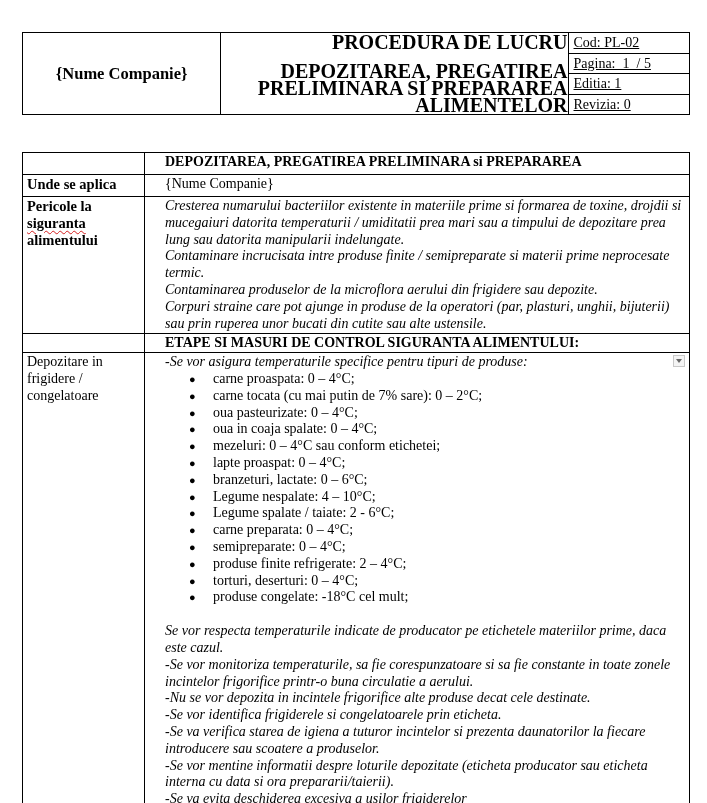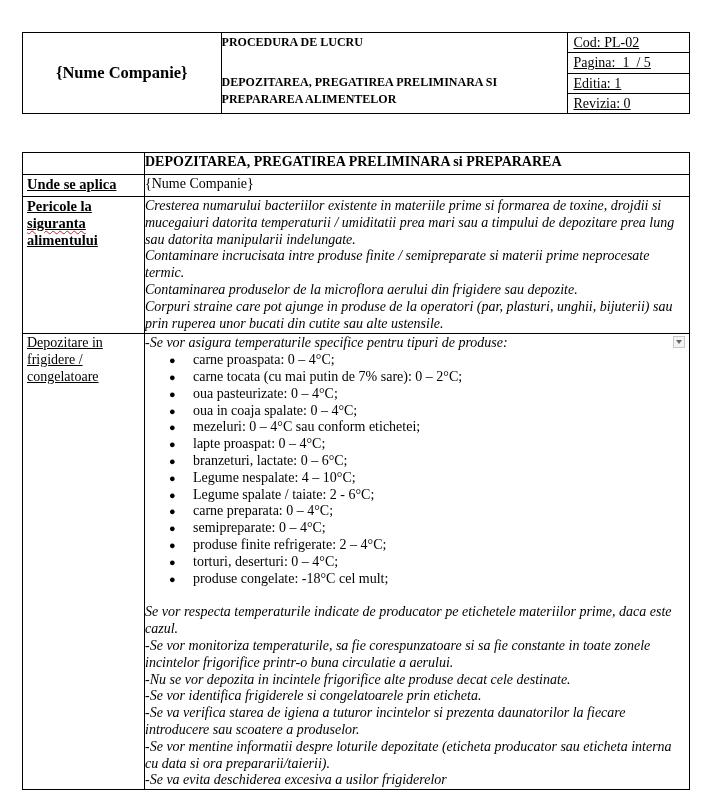--- a/index.html
+++ b/index.html
@@ -11,35 +11,35 @@
     table { border-collapse: collapse; position: absolute; }
     td { border: 1px solid #000; vertical-align: top; padding: 0; }
 
     
     #hdr { left: 22px; top: 32px; width: 668px; }
     #hdr td.company {
       width: 199px; height: 80px; text-align: center; vertical-align: middle;
       font-weight: bold; font-size: 16.5px;
     }
     #hdr td.title {
-      width: 349px; text-align: left; vertical-align: top;
-      font-weight: bold; font-size: 12px; line-height: 17px;
+      width: 349px; text-align: right; vertical-align: top;
+      font-weight: bold; font-size: 20px; line-height: 17px;
     }
     #hdr td.title .t1 { display: block; padding-top: 1px; }
-    #hdr td.title .t2 { display: block; margin-top: 23px; }
+    #hdr td.title .t2 { display: block; margin-top: 12px; }
     #hdr td.meta {
       width: 116px; font-size: 14px; height: 19px; line-height: 19px;
       padding-left: 5px;
       text-decoration: underline;
     }
 
     
     #main { left: 22px; top: 152px; width: 668px; font-size: 14px; line-height: 16.8px; }
-    #main td.c1 { width: 113px; padding: 1px 4px 0 4px; text-decoration: underline; }
-    #main td.c2 { padding: 1px 4px 0 0; margin-left: 44px; }
+    #main td.c1 { width: 113px; padding: 1px 4px 0 4px; }
+    #main td.c2 { padding: 1px 4px 0 20px; margin-left: 44px; }
     #main td.bold { font-weight: bold; }
     #main tr.r0 td { height: 20px; }
     #main tr.r1 td { height: 20px; }
     #main td.lbl { font-size: 14.5px; line-height: 17px; }
 
     .squig {
       text-decoration: underline wavy #d42020;
       text-decoration-thickness: 1px;
       text-underline-offset: 2px;
     }
@@ -106,20 +106,24 @@
       <span>alimentului</span>
     </td>
     <td class="c2" style="padding-bottom:1px;">
       <p class="line">Cresterea numarului bacteriilor existente in materiile prime si formarea de toxine, drojdii si mucegaiuri datorita temperaturii / umiditatii prea mari sau a timpului de depozitare prea lung sau datorita manipularii indelungate.</p>
       <p class="line">Contaminare incrucisata intre produse finite / semipreparate si materii prime neprocesate termic.</p>
       <p class="line">Contaminarea produselor de la microflora aerului din frigidere sau depozite.</p>
       <p class="line">Corpuri straine care pot ajunge in produse de la operatori (par, plasturi, unghii, bijuterii) sau prin ruperea unor bucati din cutite sau alte ustensile.</p>
     </td>
   </tr>
   <tr>
+    <td class="c1"></td>
+    <td class="c2 bold">ETAPE SI MASURI DE CONTROL SIGURANTA ALIMENTULUI:</td>
+  </tr>
+  <tr>
     <td class="c1">Depozitare in frigidere / congelatoare</td>
     <td class="c2">
       <div class="cell-wrap">
         <div class="dd-btn">
               <span></span>
             </div>
         <p class="line">-Se vor asigura temperaturile specifice pentru tipuri de produse:</p>
         <ul class="temps" id="temps">
               <li><span class="bullet">●</span><span>carne proaspata: 0 – 4°C;</span></li>
               <li><span class="bullet">●</span><span>carne tocata (cu mai putin de 7% sare): 0 – 2°C;</span></li>

